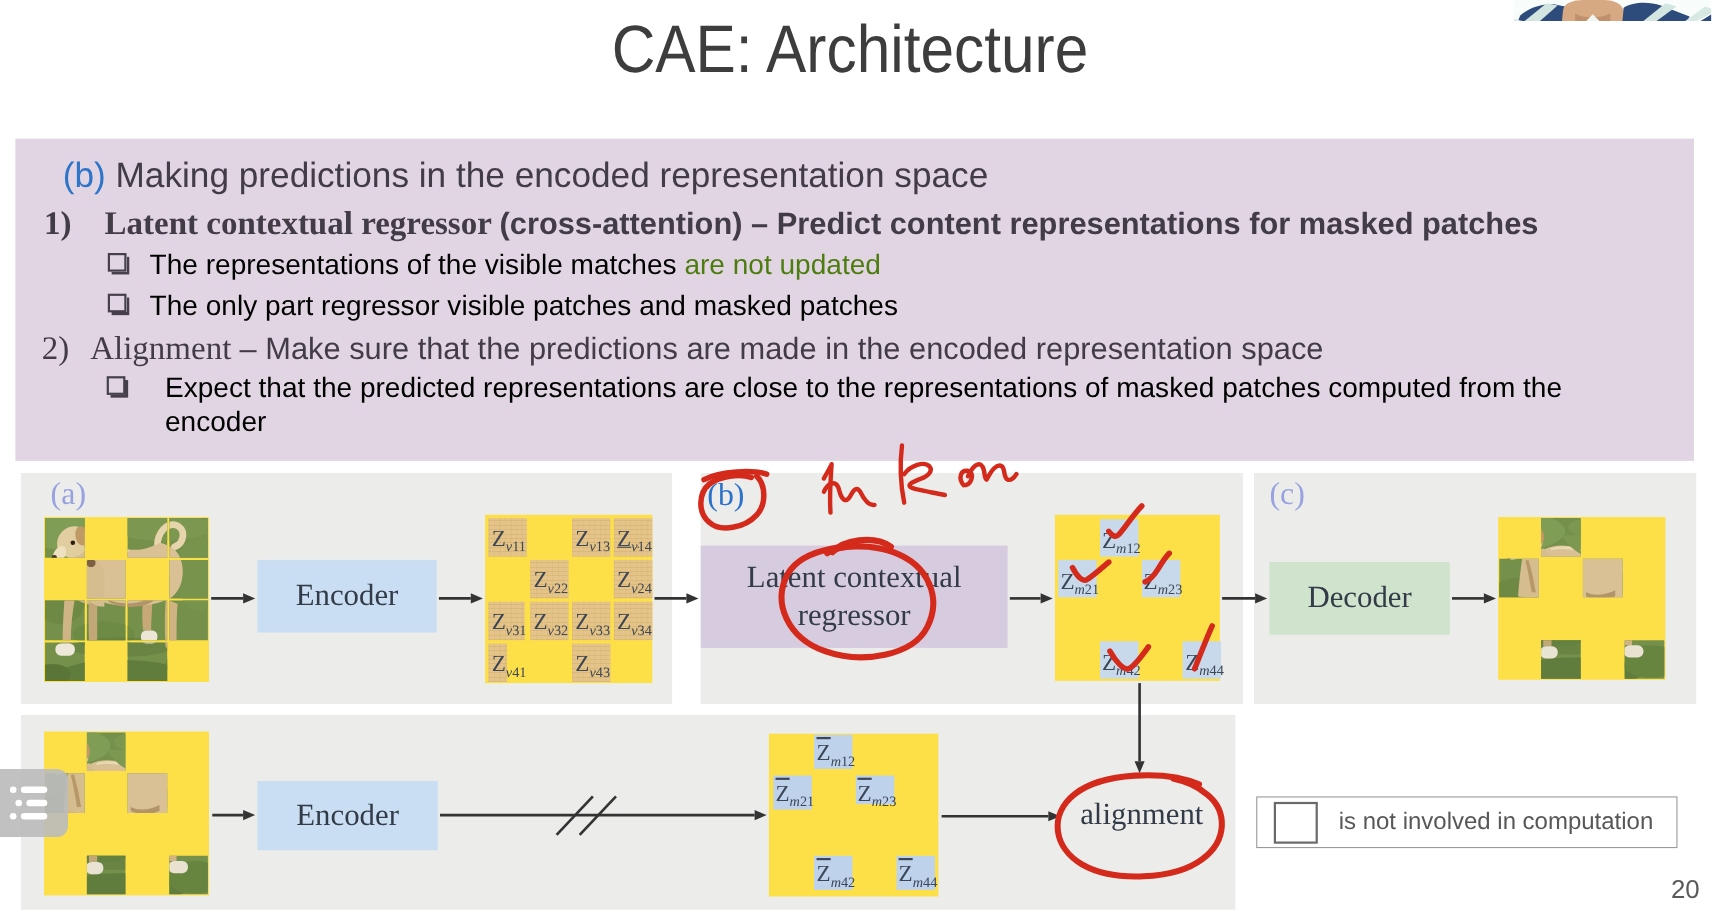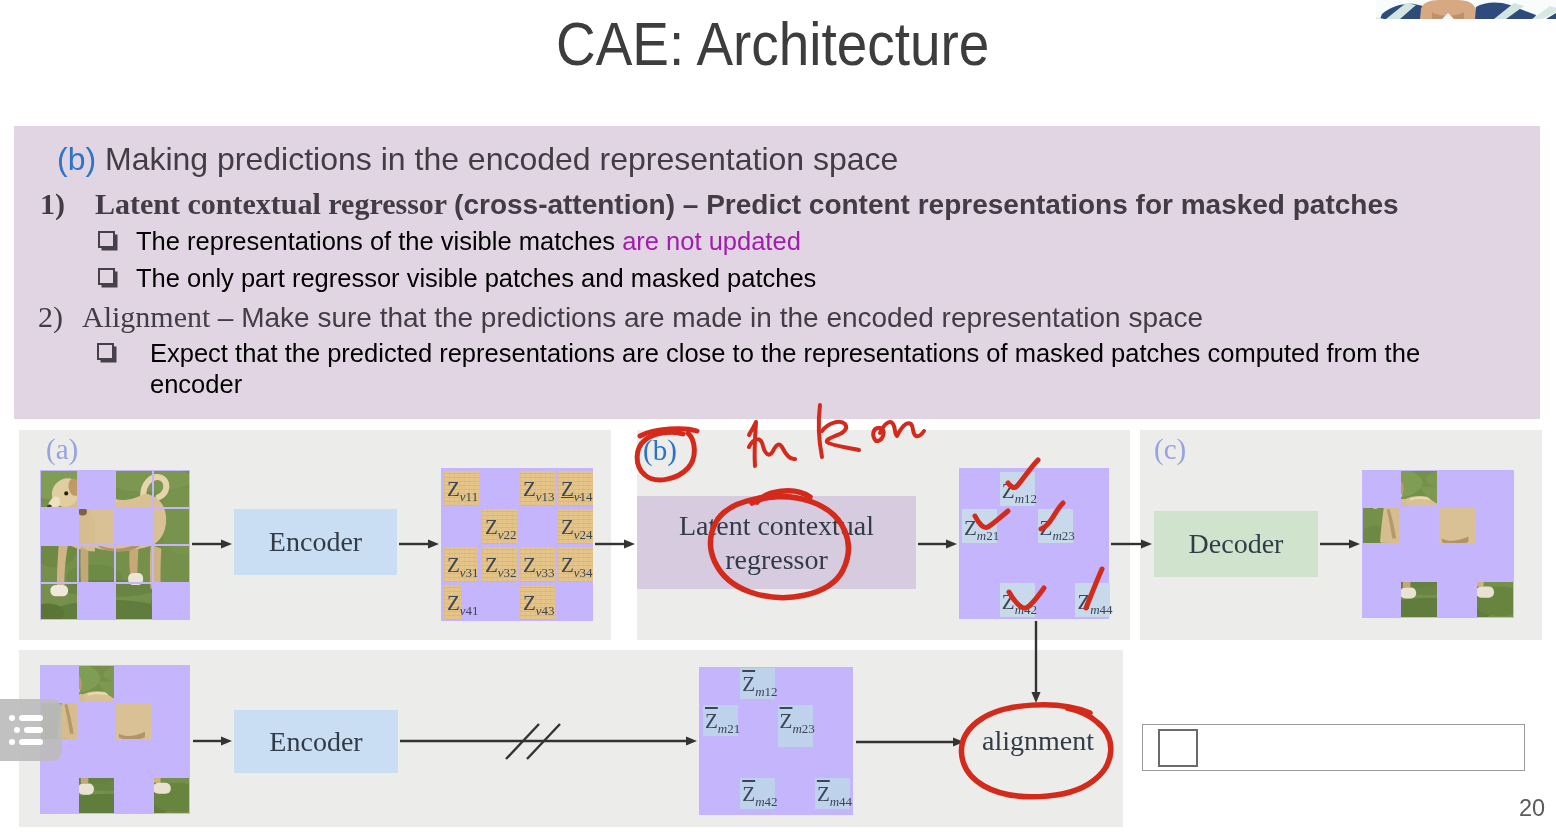--- a/index.html
+++ b/index.html
@@ -13,28 +13,28 @@
   #contentbox{left:14px;top:126px;width:1526px;height:293px;background:#e1d5e3;}
   .cb-line{position:absolute;white-space:nowrap;color:#423c46;}
   .cb-head{font-size:32px;}
   .cb-head .tag{color:#2e74c9;}
   .cb-item{font-size:28px;}
   .cb-item .num{font-family:"Liberation Serif",serif;font-size:30px;display:inline-block;}
   .cb-item .serif{font-family:"Liberation Serif",serif;font-size:30px;}
   .cb-bullet{font-size:25.5px;white-space:normal;}
   .sq{display:inline-block;width:13px;height:13px;border:2.5px solid #45404a;
       box-shadow:3px 3px 0 -0.5px #45404a;margin-right:0;vertical-align:1px;}
-  .hl{color:#a21caf;}
+  .hl{color:#4d7c0f;}
   
   .panel{background:#ececea;}
   .plabel{font-family:"Liberation Serif",serif;font-size:29px;color:#98a2e0;}
   .plabel.blue{color:#2b72cc;}
   .dbox{display:flex;align-items:center;justify-content:center;text-align:center;
         font-family:"Liberation Serif",serif;color:#323b47;}
-  .whitebox{background:#c4b5fd;}
+  .whitebox{background:#fde047;}
   .token{position:absolute;font-family:"Liberation Serif",serif;color:#3c4654;}
   .token .cellbg{position:absolute;left:0;top:0;width:100%;height:100%;}
   .token .lab{position:absolute;white-space:nowrap;}
   .token .lab .Z{font-size:21px;}
   .token .lab .subs{font-size:13px;vertical-align:-5px;}
   .token .lab .subs i{font-family:"Liberation Serif",serif;}
   .bar-z{text-decoration:overline;}
   #legendbox{border:1px solid #9a9a9a;background:#fff;}
   #legendsq{border:2px solid #6a6a6a;background:#fff;}
   #legendtext{font-size:21.8px;color:#585858;white-space:nowrap;}
@@ -278,38 +278,39 @@
     </div>
   <div id="tokens-target" class="abs whitebox" style="left:699px;top:667px;width:154px;height:148px;">
       <div class="token" style="left:41.3px;top:1.0px;width:35px;height:31px;">
         <div class="cellbg" style="background:#bed2ec;"></div>
         <div class="lab" style="left:2px;top:4px;"><span class="Z bar-z">Z</span><span class="subs"><i>m</i>12</span></div>
       </div>
       <div class="token" style="left:4.0px;top:37.7px;width:35px;height:31px;">
         <div class="cellbg" style="background:#bed2ec;"></div>
         <div class="lab" style="left:2px;top:4px;"><span class="Z bar-z">Z</span><span class="subs"><i>m</i>21</span></div>
       </div>
-      <div class="token" style="left:78.6px;top:37.7px;width:35px;height:42px;">
+      <div class="token" style="left:78.6px;top:37.7px;width:35px;height:26px;">
         <div class="cellbg" style="background:#bed2ec;"></div>
         <div class="lab" style="left:2px;top:4px;"><span class="Z bar-z">Z</span><span class="subs"><i>m</i>23</span></div>
       </div>
       <div class="token" style="left:41.3px;top:111.1px;width:35px;height:31px;">
         <div class="cellbg" style="background:#bed2ec;"></div>
         <div class="lab" style="left:2px;top:4px;"><span class="Z bar-z">Z</span><span class="subs"><i>m</i>42</span></div>
       </div>
       <div class="token" style="left:115.9px;top:111.1px;width:35px;height:31px;">
         <div class="cellbg" style="background:#bed2ec;"></div>
         <div class="lab" style="left:2px;top:4px;"><span class="Z bar-z">Z</span><span class="subs"><i>m</i>44</span></div>
       </div>
     </div>
 
   <div class="abs" style="left:960px;top:725px;width:156px;text-align:center;font-family:'Liberation Serif',serif;font-size:28px;color:#323b47;">alignment</div>
 
   <div id="legendbox" class="abs" style="left:1142px;top:724px;width:381px;height:45px;"></div>
   <div id="legendsq" class="abs" style="left:1158px;top:729px;width:36px;height:34px;"></div>
+  <div id="legendtext" class="abs" style="left:1217px;top:734px;">is not involved in computation</div>
 
   <div id="pagenum" class="abs" style="left:1519px;top:795px;">20</div>
 
   <div class="abs" style="left:0;top:699px;width:62px;height:62px;">
     <svg width="62" height="62" viewBox="0 0 62 62">
       <path d="M 0 0 L 50 0 Q 62 0 62 12 L 62 50 Q 62 62 50 62 L 0 62 Z" fill="#bcbcbc" opacity="0.92"></path>
       <circle cx="12" cy="19" r="3" fill="#fff"></circle>
       <rect x="19" y="16" width="24" height="6" rx="3" fill="#fff"></rect>
       <circle cx="17" cy="31" r="3" fill="#fff"></circle>
       <rect x="24" y="28" width="19" height="6" rx="3" fill="#fff"></rect>

